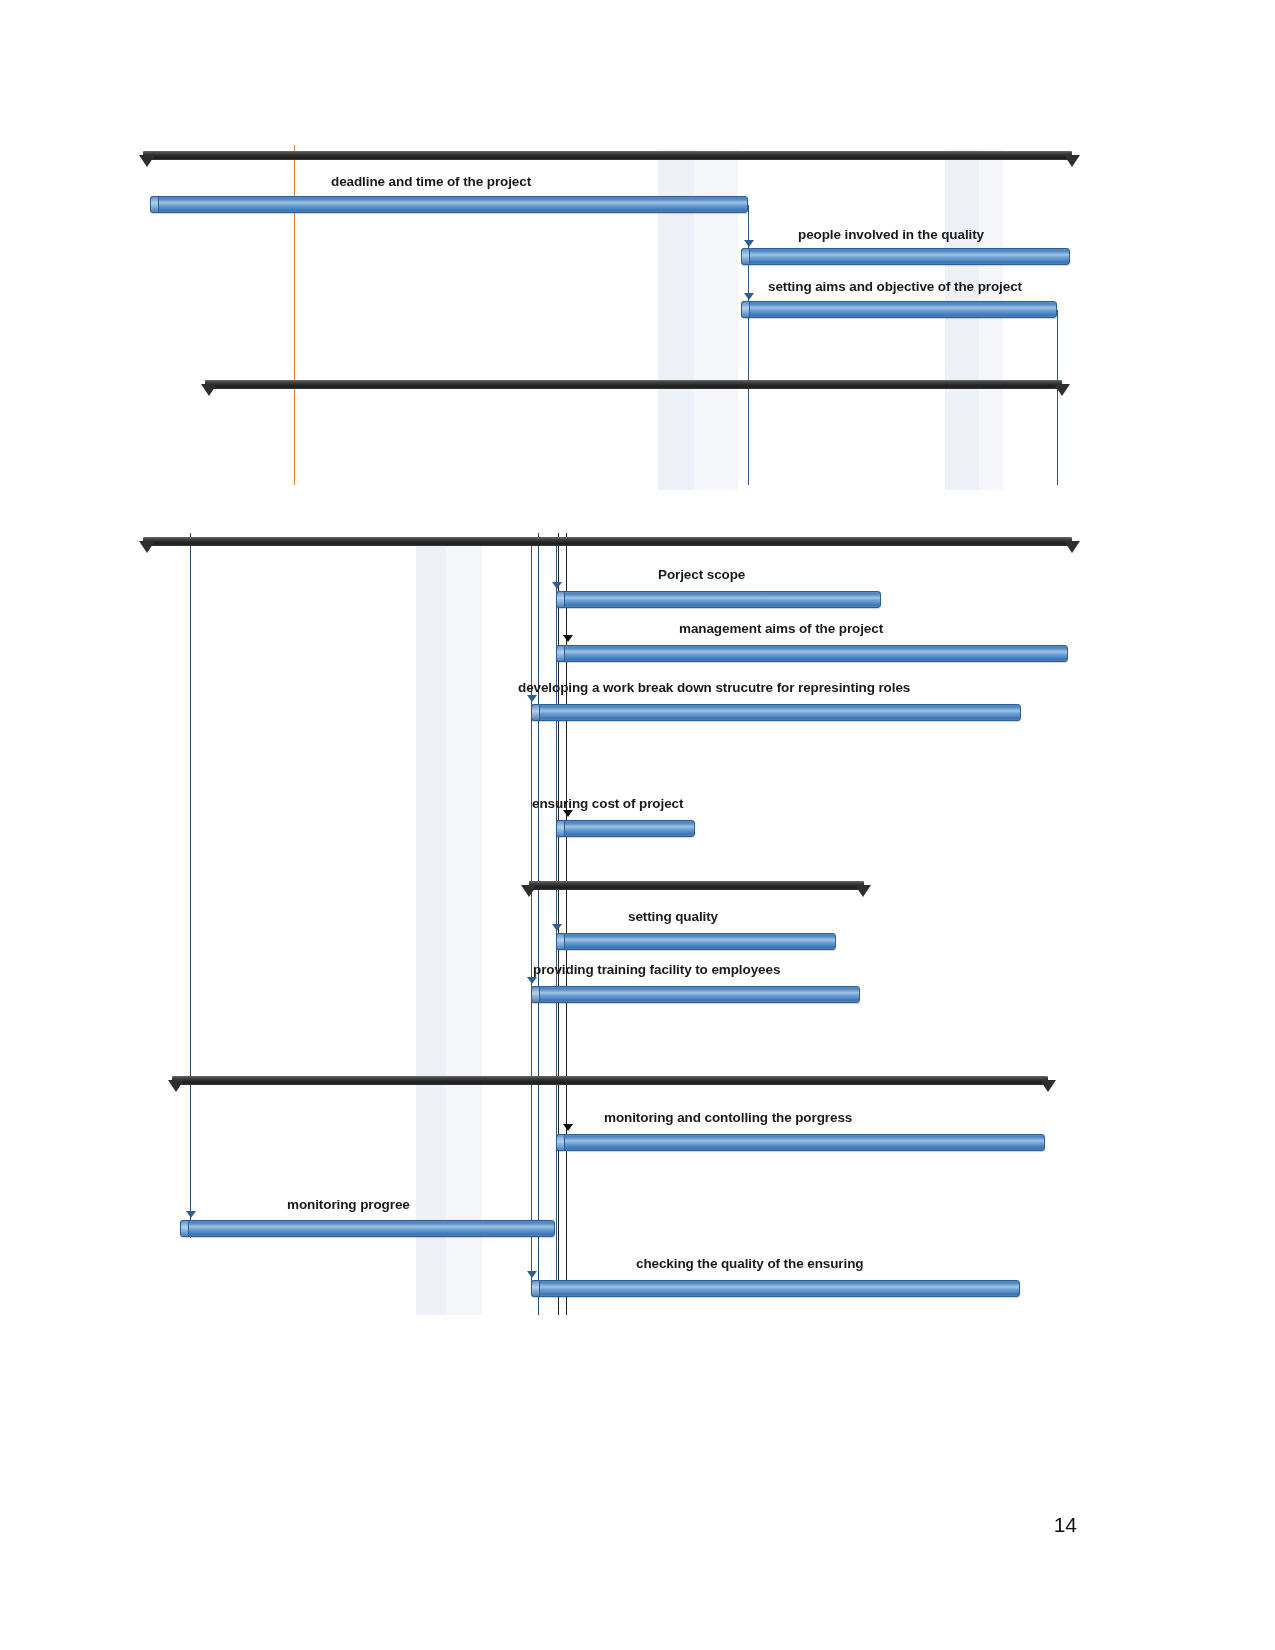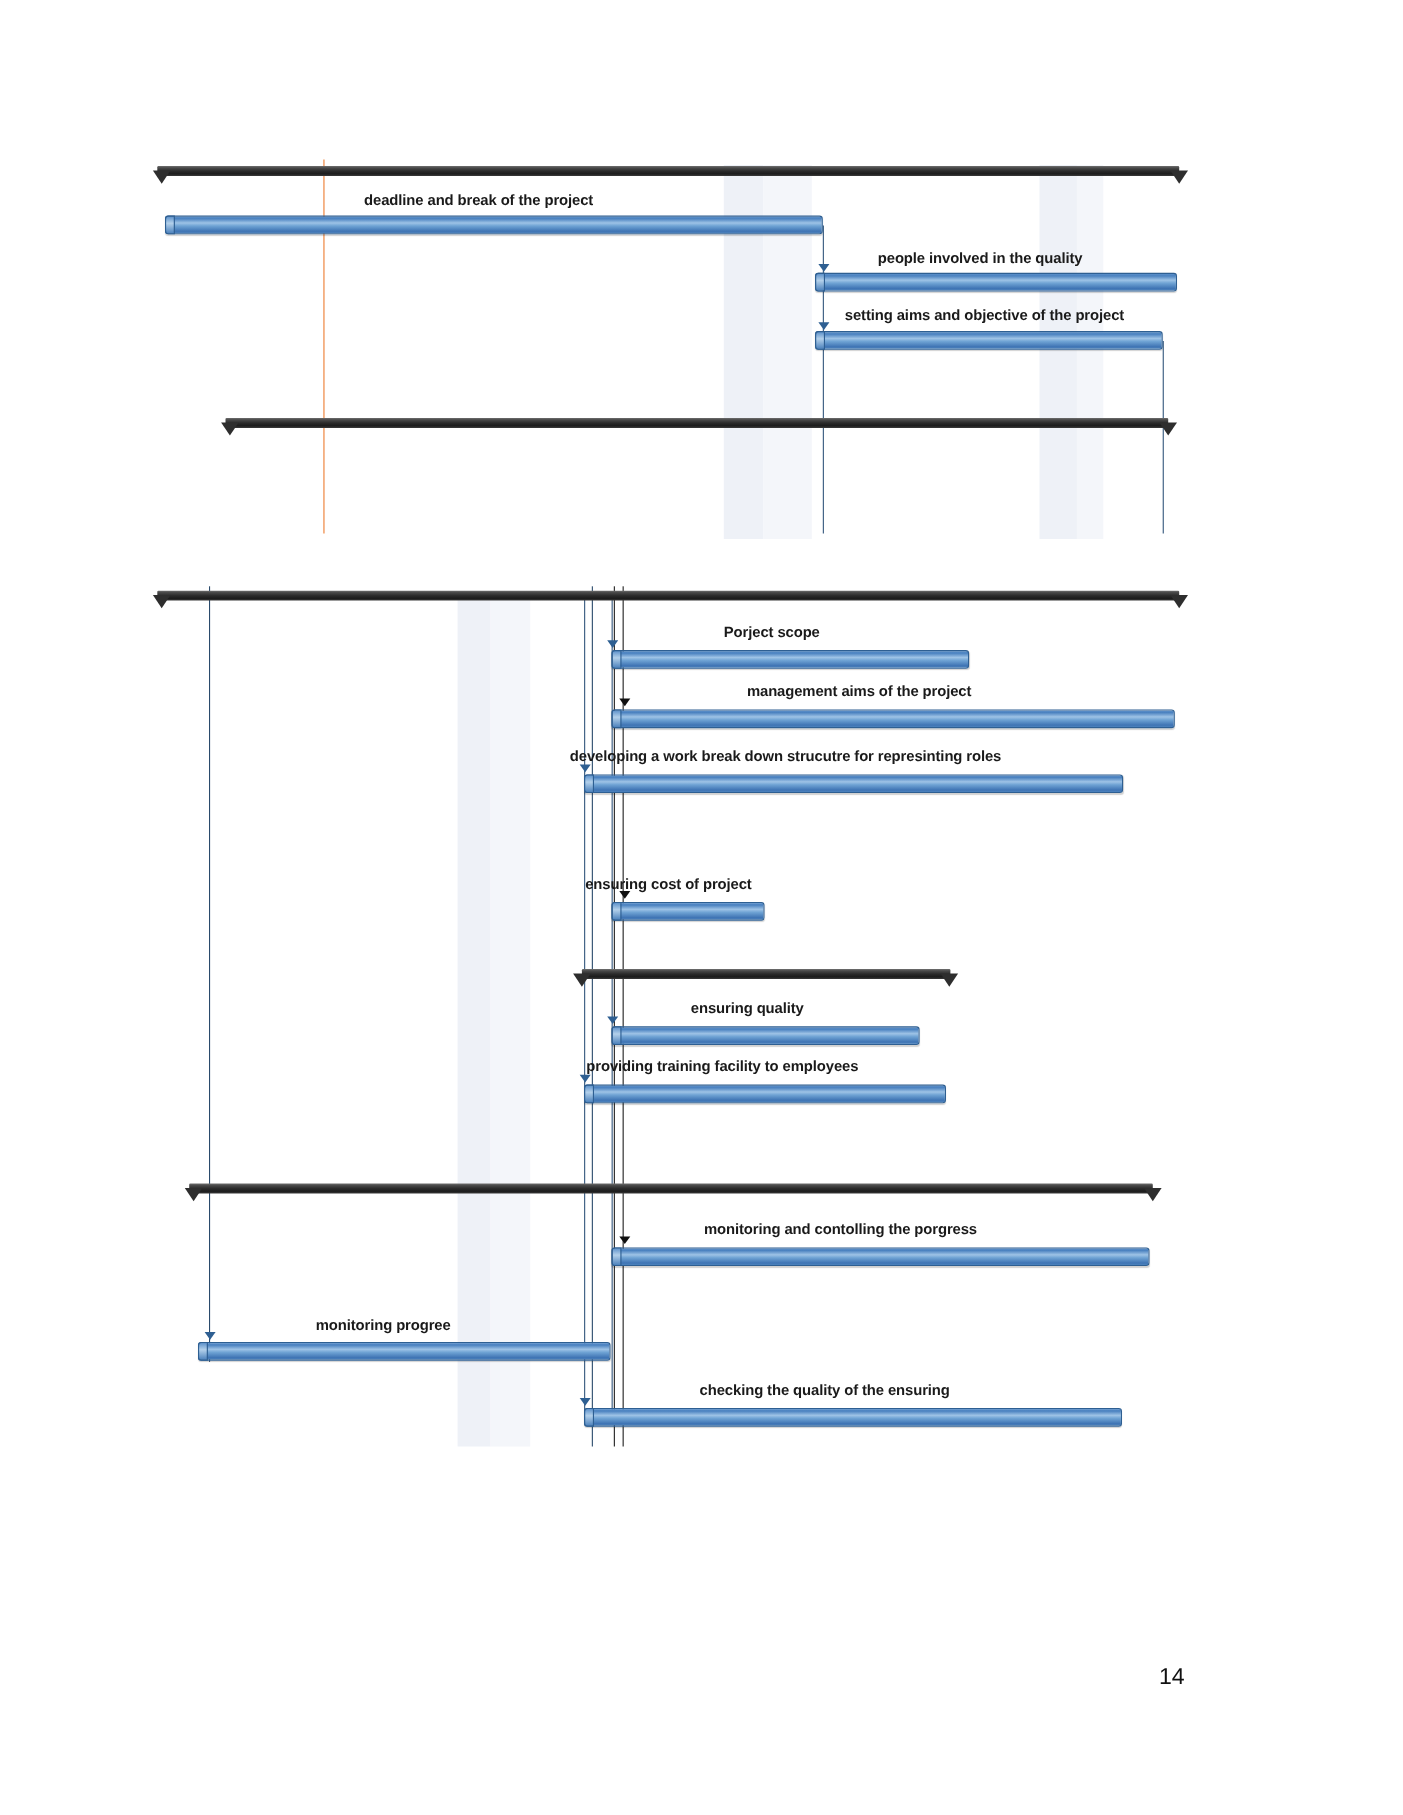--- a/index.html
+++ b/index.html
@@ -140,21 +140,21 @@
 
     <div class="vline orange" style="left:294px; top:145px; height:340px;"></div>
 
     <div class="link-v" style="left:748px; top:205px; height:280px;"></div>
     <div class="link-v" style="left:1057px; top:310px; height:175px;"></div>
 
     <div class="summary-bar" style="left:143px; top:151px; width:929px;"></div>
     <div class="summary-cap left" style="left:139px; top:155px;"></div>
     <div class="summary-cap right" style="left:1064px; top:155px;"></div>
 
-    <div class="task-label" style="left:331px; top:174px;">deadline and break of the project</div>
+    <div class="task-label" style="left:331px; top:174px;">deadline and time of the project</div>
     <div class="task-bar" style="left:150px; top:196px; width:598px;"></div>
 
     <div class="task-label" style="left:798px; top:227px;">people involved in the quality</div>
     <div class="link-arrow" style="left:744px; top:240px;"></div>
     <div class="task-bar" style="left:741px; top:248px; width:329px;"></div>
 
     <div class="task-label" style="left:768px; top:279px;">setting aims and objective of the project</div>
     <div class="link-arrow" style="left:744px; top:293px;"></div>
     <div class="task-bar" style="left:741px; top:301px; width:316px;"></div>
 
@@ -194,33 +194,33 @@
     <div class="task-bar" style="left:531px; top:704px; width:490px;"></div>
 
     <div class="task-label" style="left:532px; top:796px;">ensuring cost of project</div>
     <div class="link-arrow" style="left:563px; top:810px; border-top-color:#101010;"></div>
     <div class="task-bar" style="left:556px; top:820px; width:139px;"></div>
 
     <div class="summary-bar" style="left:529px; top:881px; width:335px;"></div>
     <div class="summary-cap left" style="left:521px; top:885px;"></div>
     <div class="summary-cap right" style="left:855px; top:885px;"></div>
 
-    <div class="task-label" style="left:628px; top:909px;">ensuring quality</div>
+    <div class="task-label" style="left:628px; top:909px;">setting quality</div>
     <div class="link-arrow" style="left:552px; top:924px;"></div>
     <div class="task-bar" style="left:556px; top:933px; width:280px;"></div>
 
     <div class="task-label" style="left:533px; top:962px;">providing training facility to employees</div>
     <div class="link-arrow" style="left:527px; top:977px;"></div>
     <div class="task-bar" style="left:531px; top:986px; width:329px;"></div>
 
     <div class="summary-bar" style="left:172px; top:1076px; width:876px;"></div>
     <div class="summary-cap left" style="left:168px; top:1080px;"></div>
     <div class="summary-cap right" style="left:1040px; top:1080px;"></div>
 
-    <div class="task-label" style="left:640px; top:1110px;">monitoring and contolling the porgress</div>
+    <div class="task-label" style="left:604px; top:1110px;">monitoring and contolling the porgress</div>
     <div class="link-arrow" style="left:563px; top:1124px; border-top-color:#101010;"></div>
     <div class="task-bar" style="left:556px; top:1134px; width:489px;"></div>
 
     <div class="task-label" style="left:287px; top:1197px;">monitoring progree</div>
     <div class="link-arrow" style="left:186px; top:1211px;"></div>
     <div class="task-bar" style="left:180px; top:1220px; width:375px;"></div>
 
     <div class="task-label" style="left:636px; top:1256px;">checking the quality of the ensuring</div>
     <div class="link-arrow" style="left:527px; top:1271px;"></div>
     <div class="task-bar" style="left:531px; top:1280px; width:489px;"></div>

